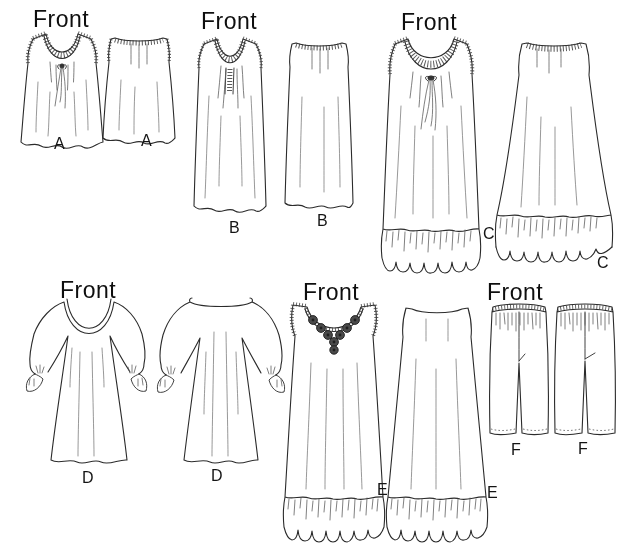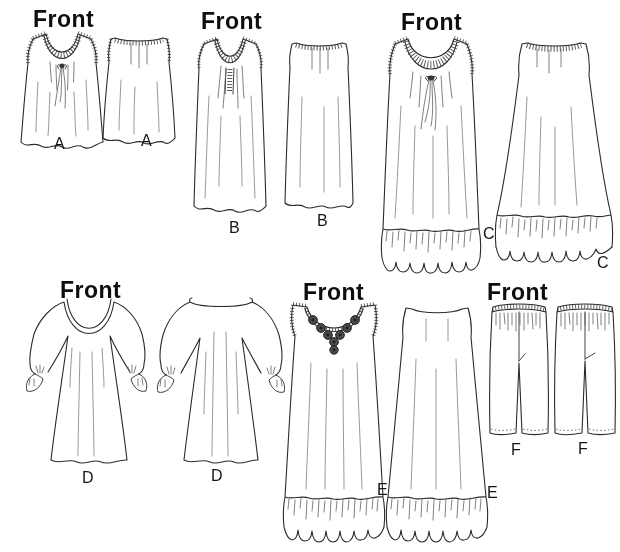--- a/index.html
+++ b/index.html
@@ -1,21 +1,21 @@
 <!DOCTYPE html>
 <html><head>
 <meta charset="utf-8">
 <style>
   html,body{margin:0;padding:0;background:#fff;}
   #canvas{
     position:relative;width:620px;height:552px;background:#fff;overflow:hidden;
     font-family:"Liberation Sans",sans-serif;
   }
   .front-label{
-    position:absolute;font-size:23px;font-weight:700;color:#0e0e0e;
+    position:absolute;font-size:23px;font-weight:400;color:#0e0e0e;
     letter-spacing:.5px;white-space:nowrap;line-height:1;
   }
   .letter{
     position:absolute;font-size:16px;font-weight:400;color:#141414;line-height:1;
   }
   svg{position:absolute;overflow:visible;}
   .o{fill:none;stroke:#2b2b2b;stroke-width:1.1;stroke-linecap:round;stroke-linejoin:round;}
   .o2{fill:none;stroke:#2b2b2b;stroke-width:.9;stroke-linecap:round;stroke-linejoin:round;}
   .lace{fill:none;stroke:#3d3d3d;stroke-width:6;stroke-dasharray:1 2;opacity:.85;}
   .lace5{fill:none;stroke:#3d3d3d;stroke-width:5;stroke-dasharray:1 2;opacity:.85;}

